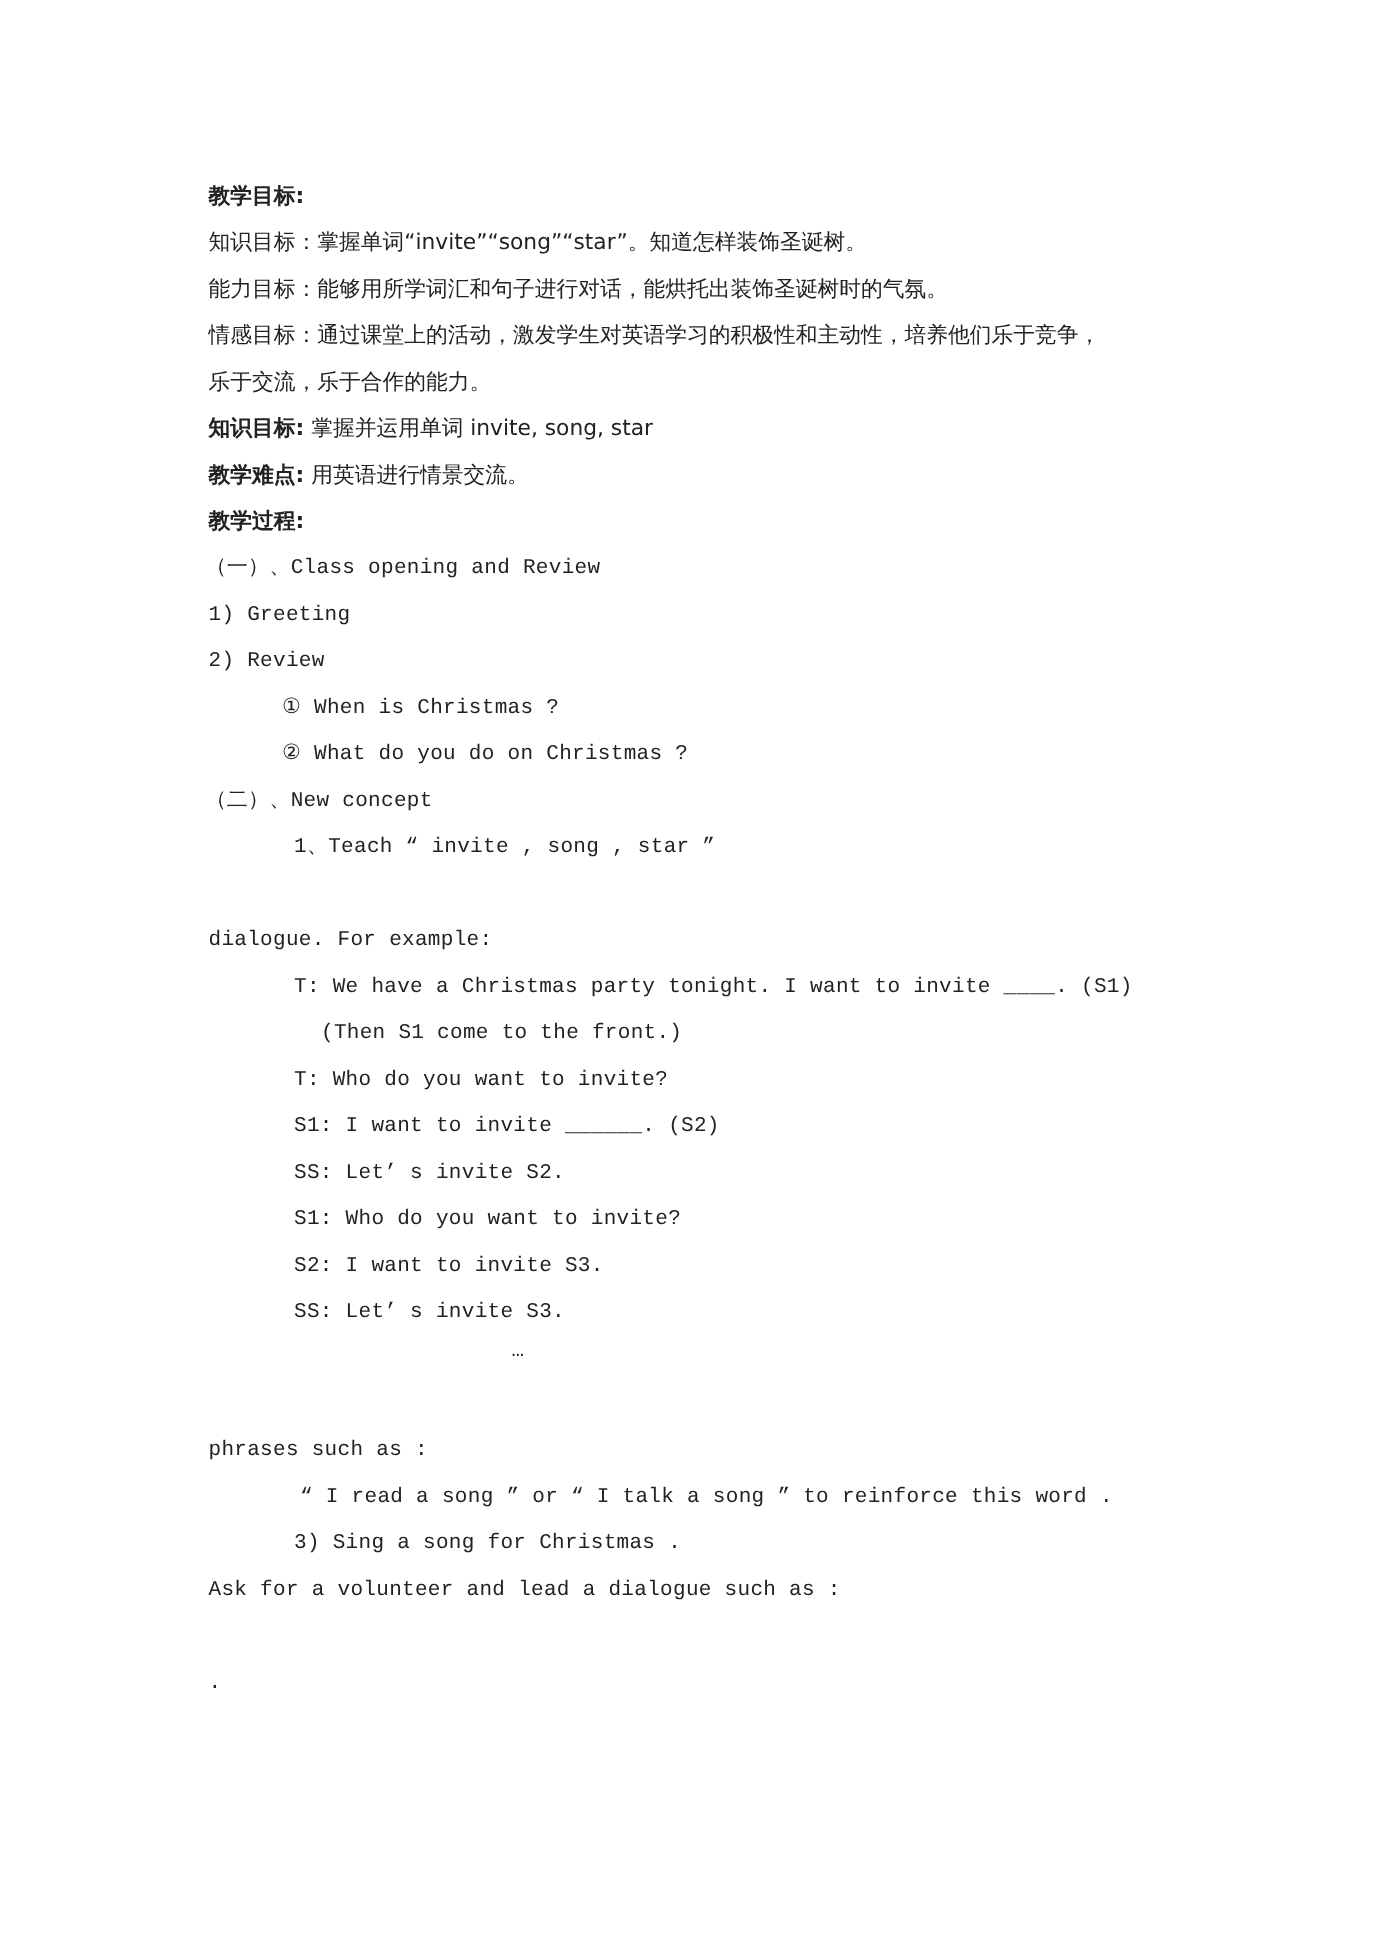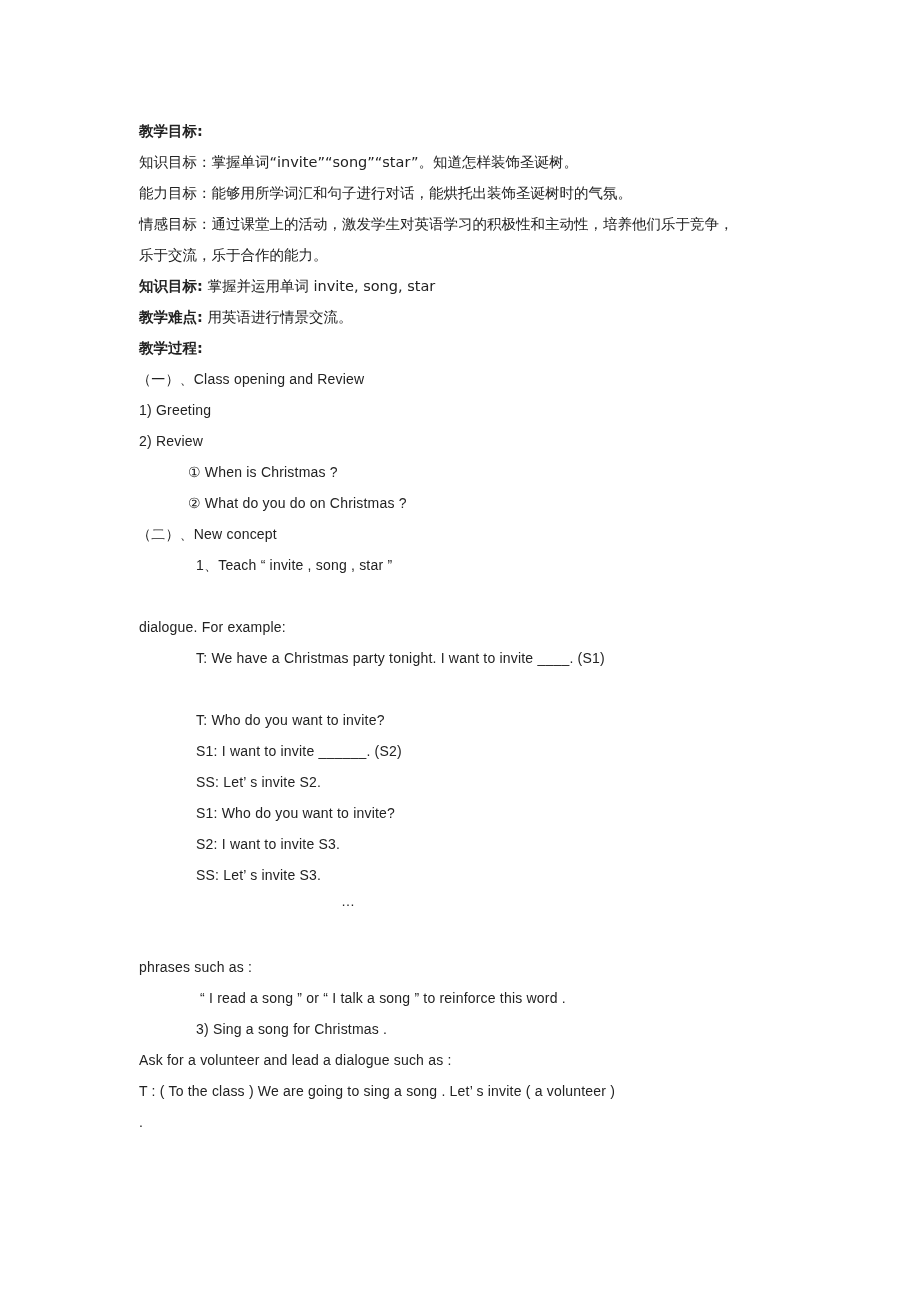--- a/index.html
+++ b/index.html
@@ -1,21 +1,21 @@
 <!DOCTYPE html>
 <html><head>
 <meta charset="utf-8">
 <style>
   html, body { margin: 0; padding: 0; background: #ffffff; }
   body { width: 920px; height: 1302px; position: relative; overflow: hidden;
          font-family: "DejaVu Serif", "Liberation Serif", serif; color: #222; }
   .page { position: absolute; left: 0; top: 0; width: 920px; height: 1302px; }
   .line { position: absolute; left: 139px; font-size: 14.5px; line-height: 20px; white-space: pre; }
   .cjk { font-family: "DejaVu Sans", "Liberation Sans", sans-serif; }
-  .mono { font-family: Liberation Sans, sans-serif; font-size: 14px; letter-spacing: 0.2px; }
+  .mono { font-family: Liberation Mono, monospace; font-size: 14px; letter-spacing: 0.2px; }
   .bold { font-weight: bold; }
 </style>
 </head>
 <body>
 
 <div class="page">
 
   <div class="line cjk bold" style="top:121px">教学目标:</div>
   <div class="line cjk" style="top:183px">能力目标：能够用所学词汇和句子进行对话，能烘托出装饰圣诞树时的气氛。</div>
   <div class="line cjk" style="top:152px">知识目标：掌握单词“invite”“song”“star”。知道怎样装饰圣诞树。</div>
@@ -30,29 +30,29 @@
   <div class="line mono" style="top:400px">1) Greeting</div>
   <div class="line mono" style="top:431px">2) Review</div>
   <div class="line mono" style="top:462px; left:188px">① When is Christmas ?</div>
   <div class="line mono" style="top:493px; left:188px">② What do you do on Christmas ?</div>
   <div class="line mono" style="top:524px; left:137px">（二）、New concept</div>
 
   <div class="line mono" style="top:555px; left:196px">1、Teach “ invite , song , star ”</div>
   <div class="line mono" style="top:617px">dialogue. For example:</div>
 
   <div class="line mono" style="top:648px; left:196px">T: We have a Christmas party tonight. I want to invite ____. (S1)</div>
+  <div class="line mono" style="top:679px; left:214px">(Then S1 come to the front.)</div>
   <div class="line mono" style="top:710px; left:196px">T: Who do you want to invite?</div>
   <div class="line mono" style="top:741px; left:196px">S1: I want to invite ______. (S2)</div>
   <div class="line mono" style="top:772px; left:196px">SS: Let’ s invite S2.</div>
   <div class="line mono" style="top:803px; left:196px">S1: Who do you want to invite?</div>
   <div class="line mono" style="top:834px; left:196px">S2: I want to invite S3.</div>
   <div class="line mono" style="top:865px; left:196px">SS: Let’ s invite S3.</div>
   <div class="line mono" style="top:891px; left:341px">…</div>
 
   <div class="line mono" style="top:957px">phrases such as :</div>
   <div class="line mono" style="top:988px; left:200px">“ I read a song ” or “ I talk a song ” to reinforce this word .</div>
   <div class="line mono" style="top:1019px; left:196px">3) Sing a song for Christmas .</div>
 
   <div class="line mono" style="top:1050px">Ask for a volunteer and lead a dialogue such as :</div>
-  <div class="line mono" style="top:1081px">T : ( To the class ) We are going to sing a song . Let’ s invite ( a volunteer )</div>
   <div class="line mono" style="top:1112px">.</div>
 
 </div>
 
 </body></html>

